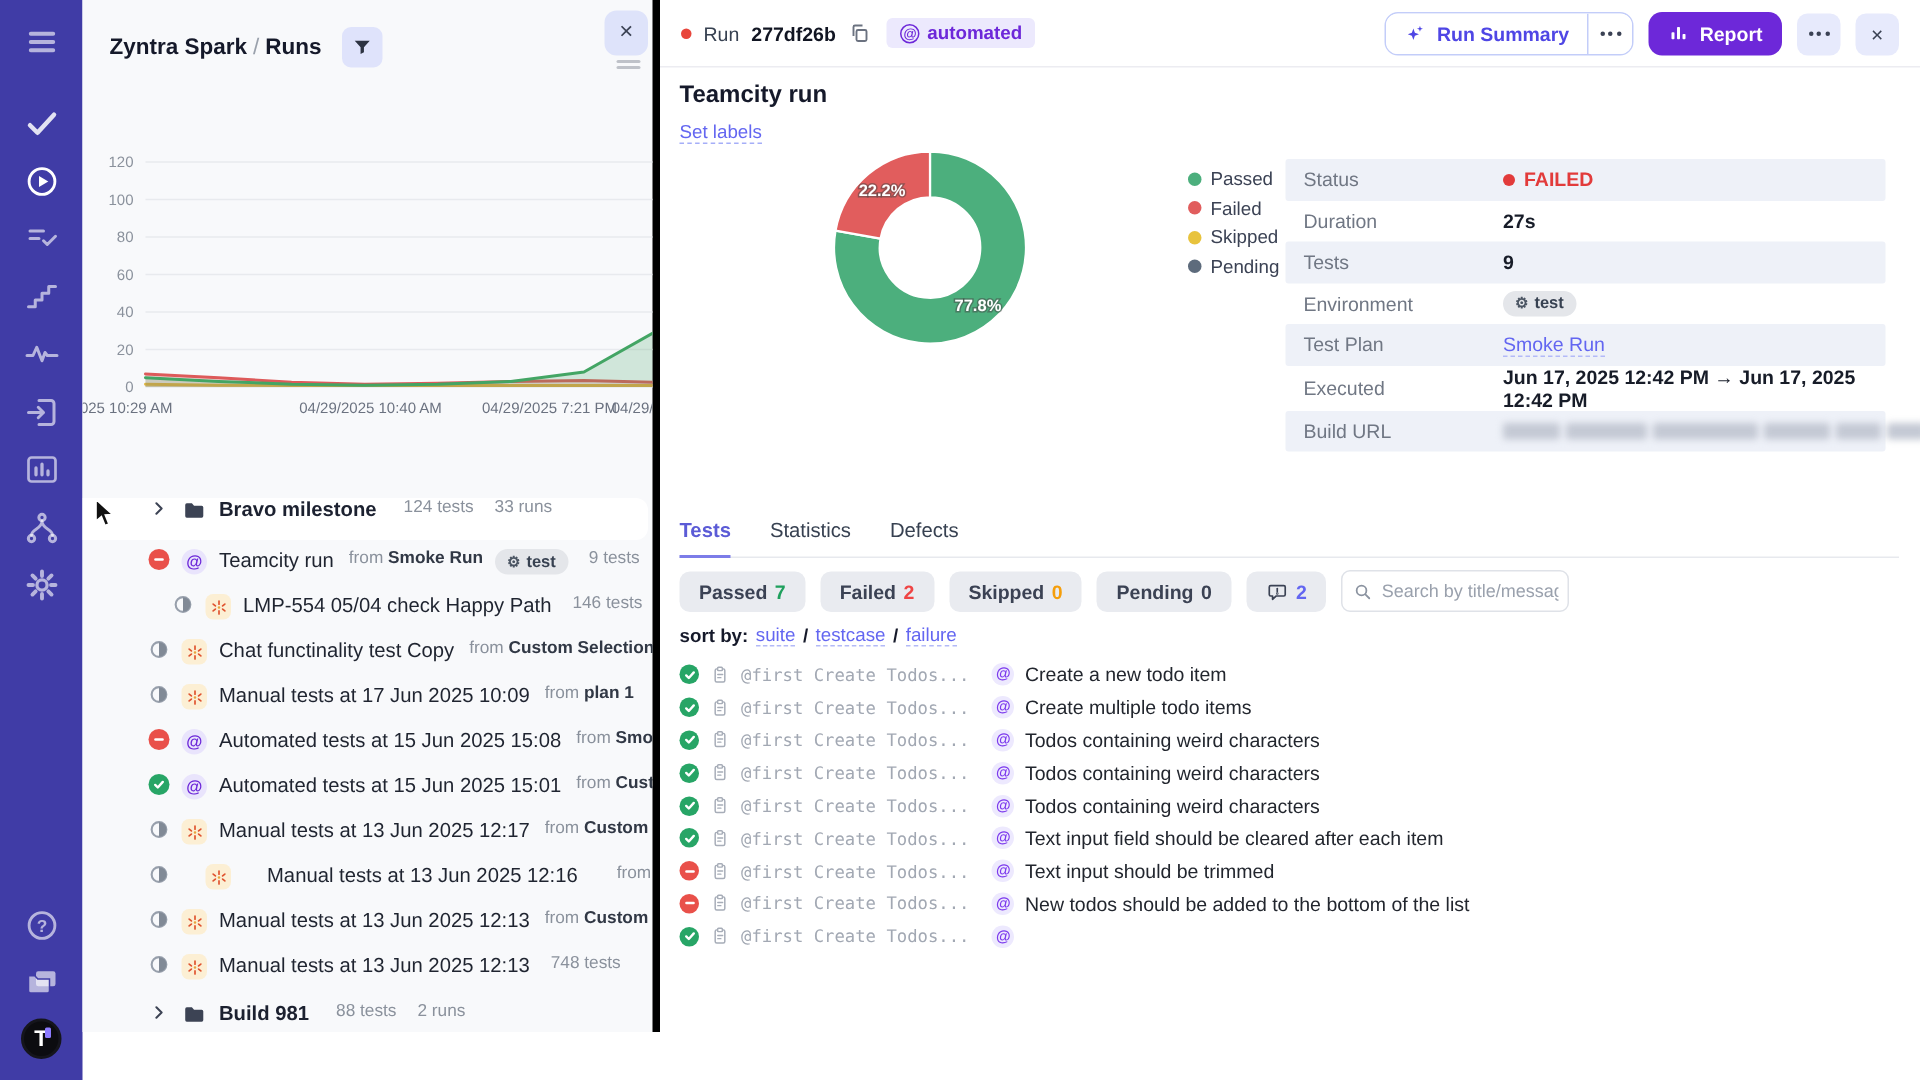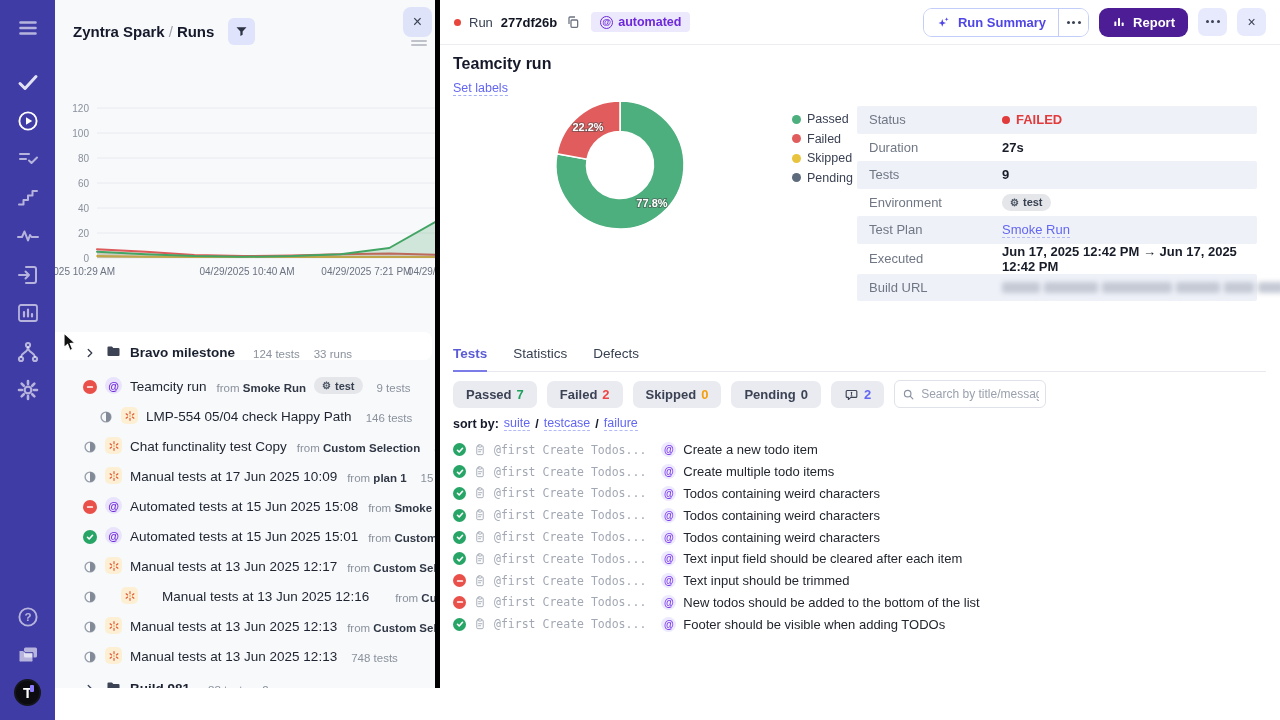--- a/index.html
+++ b/index.html
@@ -35,21 +35,21 @@
   .panel-resize { position:absolute; top:40px; right:8px; width:16px; height:8px; opacity:.4; z-index:5; }
   .panel-resize i { display:block; height:2px; background:#6b7280; margin-bottom:2px; border-radius:1px; }
   .lp-tabs { position:absolute; top:62px; left:0; right:0; height:36px; display:flex; align-items:center; gap:28px; padding-left:20px; border-bottom:1px solid #eceef2; }
   .lp-tab { font-size:13px; color:#4b5563; cursor:pointer; white-space:nowrap; }
   .selectall-icon { width:18px; height:18px; color:#3b4254; cursor:pointer; }
   .selectall-icon svg { width:18px; height:18px; }
 
   #trend-wrap { position:absolute; top:100px; left:0; width:385px; height:190px; }
 
   
-  .run-row { position:absolute; left:0; width:385px; height:28px; display:flex; align-items:flex-end; padding-left:28px; gap:8px; white-space:nowrap; overflow:hidden; cursor:pointer; }
+  .run-row { position:absolute; left:0; width:385px; height:28px; display:flex; align-items:flex-start; padding-left:44px; gap:8px; white-space:nowrap; overflow:hidden; cursor:pointer; }
   .run-row.highlight { background:#ffffff; border-radius:0 8px 8px 0; width:377px; }
   .chev { width:14px; height:14px; color:#3c4354; flex:0 0 14px; }
   .chev svg { width:14px; height:14px; }
   .folder-ic { width:17px; height:17px; color:#3c4354; flex:0 0 17px; }
   .folder-ic svg { width:17px; height:17px; }
   .folder-name { font-size:13.5px; font-weight:600; color:#1c2130; margin-right:4px; }
   .run-counts { font-size:11.5px; color:#8a919c; margin-left:6px; }
   .status-ic { width:14px; height:14px; flex:0 0 14px; border-radius:50%; display:flex; align-items:center; justify-content:center; }
   .status-ic svg { width:14px; height:14px; }
   .st-pass { background:#27a566; } .st-fail { background:#e9504a; }
@@ -67,26 +67,26 @@
   
   .right-panel { flex:1; height:720px; background:#fff; position:relative; overflow:hidden; }
   .rp-topbar { position:absolute; top:0; left:0; right:0; height:45px; border-bottom:1px solid #ececf1; display:flex; align-items:center; padding:0 14px; gap:8px; background:#fff; }
   .red-dot { width:7px; height:7px; border-radius:50%; background:#e8463c; flex:0 0 7px; }
   .rp-runlabel { font-size:13px; color:#374151; }
   .rp-runid { font-size:13px; font-weight:700; color:#111522; }
   .copy-btn { width:18px; height:18px; border:none; background:transparent; color:#6b7280; cursor:pointer; padding:0; }
   .copy-btn svg { width:16px; height:16px; }
   .auto-badge { display:inline-flex; align-items:center; gap:5px; background:#ece9fd; border-radius:4px; padding:3px 9px; font-size:12.5px; font-weight:600; color:#6d28d9; cursor:pointer; }
   .auto-badge .at { width:13px; height:13px; border-radius:50%; border:1.3px solid #6d28d9; font-size:9px; font-weight:700; display:flex; align-items:center; justify-content:center; }
-  .rp-actions { margin-left:auto; display:flex; align-items:flex-start; gap:10px; }
+  .rp-actions { margin-left:auto; display:flex; align-items:flex-end; gap:10px; }
   .btn-summary-group { display:flex; border:1px solid #c3cdf9; border-radius:9px; overflow:hidden; background:#fff; }
   .btn-summary { display:flex; align-items:center; gap:7px; padding:6px 12px; border:none; background:#fff; color:#4f46e5; font-size:13px; font-weight:600; cursor:pointer; font-family:"Liberation Sans",sans-serif; }
   .btn-summary svg { width:15px; height:15px; }
   .btn-summary-more { border:none; border-left:1px solid #c3cdf9; background:#fff; width:30px; display:flex; align-items:center; justify-content:center; cursor:pointer; }
-  .btn-report { display:flex; align-items:center; gap:7px; padding:7px 13px; border:none; border-radius:9px; background:#4c1d95; color:#fff; font-size:13px; font-weight:600; cursor:pointer; font-family:"Liberation Sans",sans-serif; }
+  .btn-report { display:flex; align-items:center; gap:7px; padding:7px 13px; border:none; border-radius:9px; background:#6d28d9; color:#fff; font-size:13px; font-weight:600; cursor:pointer; font-family:"Liberation Sans",sans-serif; }
   .btn-report svg { width:14px; height:14px; }
   .icon-btn { width:29px; height:28px; border:none; border-radius:7px; background:#e7eafc; display:flex; align-items:center; justify-content:center; cursor:pointer; color:#3b4254; font-size:14px; }
   .dots { display:flex; gap:2.5px; }
   .dots i { width:3px; height:3px; background:#3b4254; border-radius:50%; }
 
   .rp-title { position:absolute; top:55px; left:13px; font-size:16px; font-weight:700; color:#15192a; }
   .set-labels { position:absolute; top:81px; left:13px; font-size:12.5px; color:#6366f1; border-bottom:1px dashed #a5aef8; cursor:pointer; }
 
   #donut-wrap { position:absolute; top:92px; left:95px; }
   #donut-legend { position:absolute; top:112px; left:352px; display:flex; flex-direction:column; gap:5.5px; }
@@ -780,21 +780,20 @@
           </span>
           <span class="clip-ic">
             <svg viewBox="0 0 24 24" fill="none" stroke="currentColor" stroke-width="2" stroke-linecap="round" stroke-linejoin="round">
               <rect x="6.5" y="5" width="11" height="15" rx="1.8" stroke-width="1.7"></rect>
               <rect x="9.3" y="3.2" width="5.4" height="3.8" rx="1" fill="#fff" stroke-width="1.7"></rect>
               <path d="M9.5 11.5h5.5M9.5 15h3.5" stroke-width="1.7"></path>
             </svg>
           </span>
           <span class="test-suite">@first Create Todos...</span>
           <span class="test-at">@</span>
-          <span class="test-title">Footer should be visible when adding TODOs</span>
         </div>
       </div>
   </section>
 
   <svg id="mouse-cursor" width="16" height="20" viewBox="0 0 16 20">
     <path d="M2 1 L2 15.5 L5.6 12.4 L8 18.4 L10.6 17.3 L8.2 11.4 L13 11 Z" fill="#111" stroke="#fff" stroke-width="1.1"></path>
   </svg>
 </div>
 
 </body></html>

